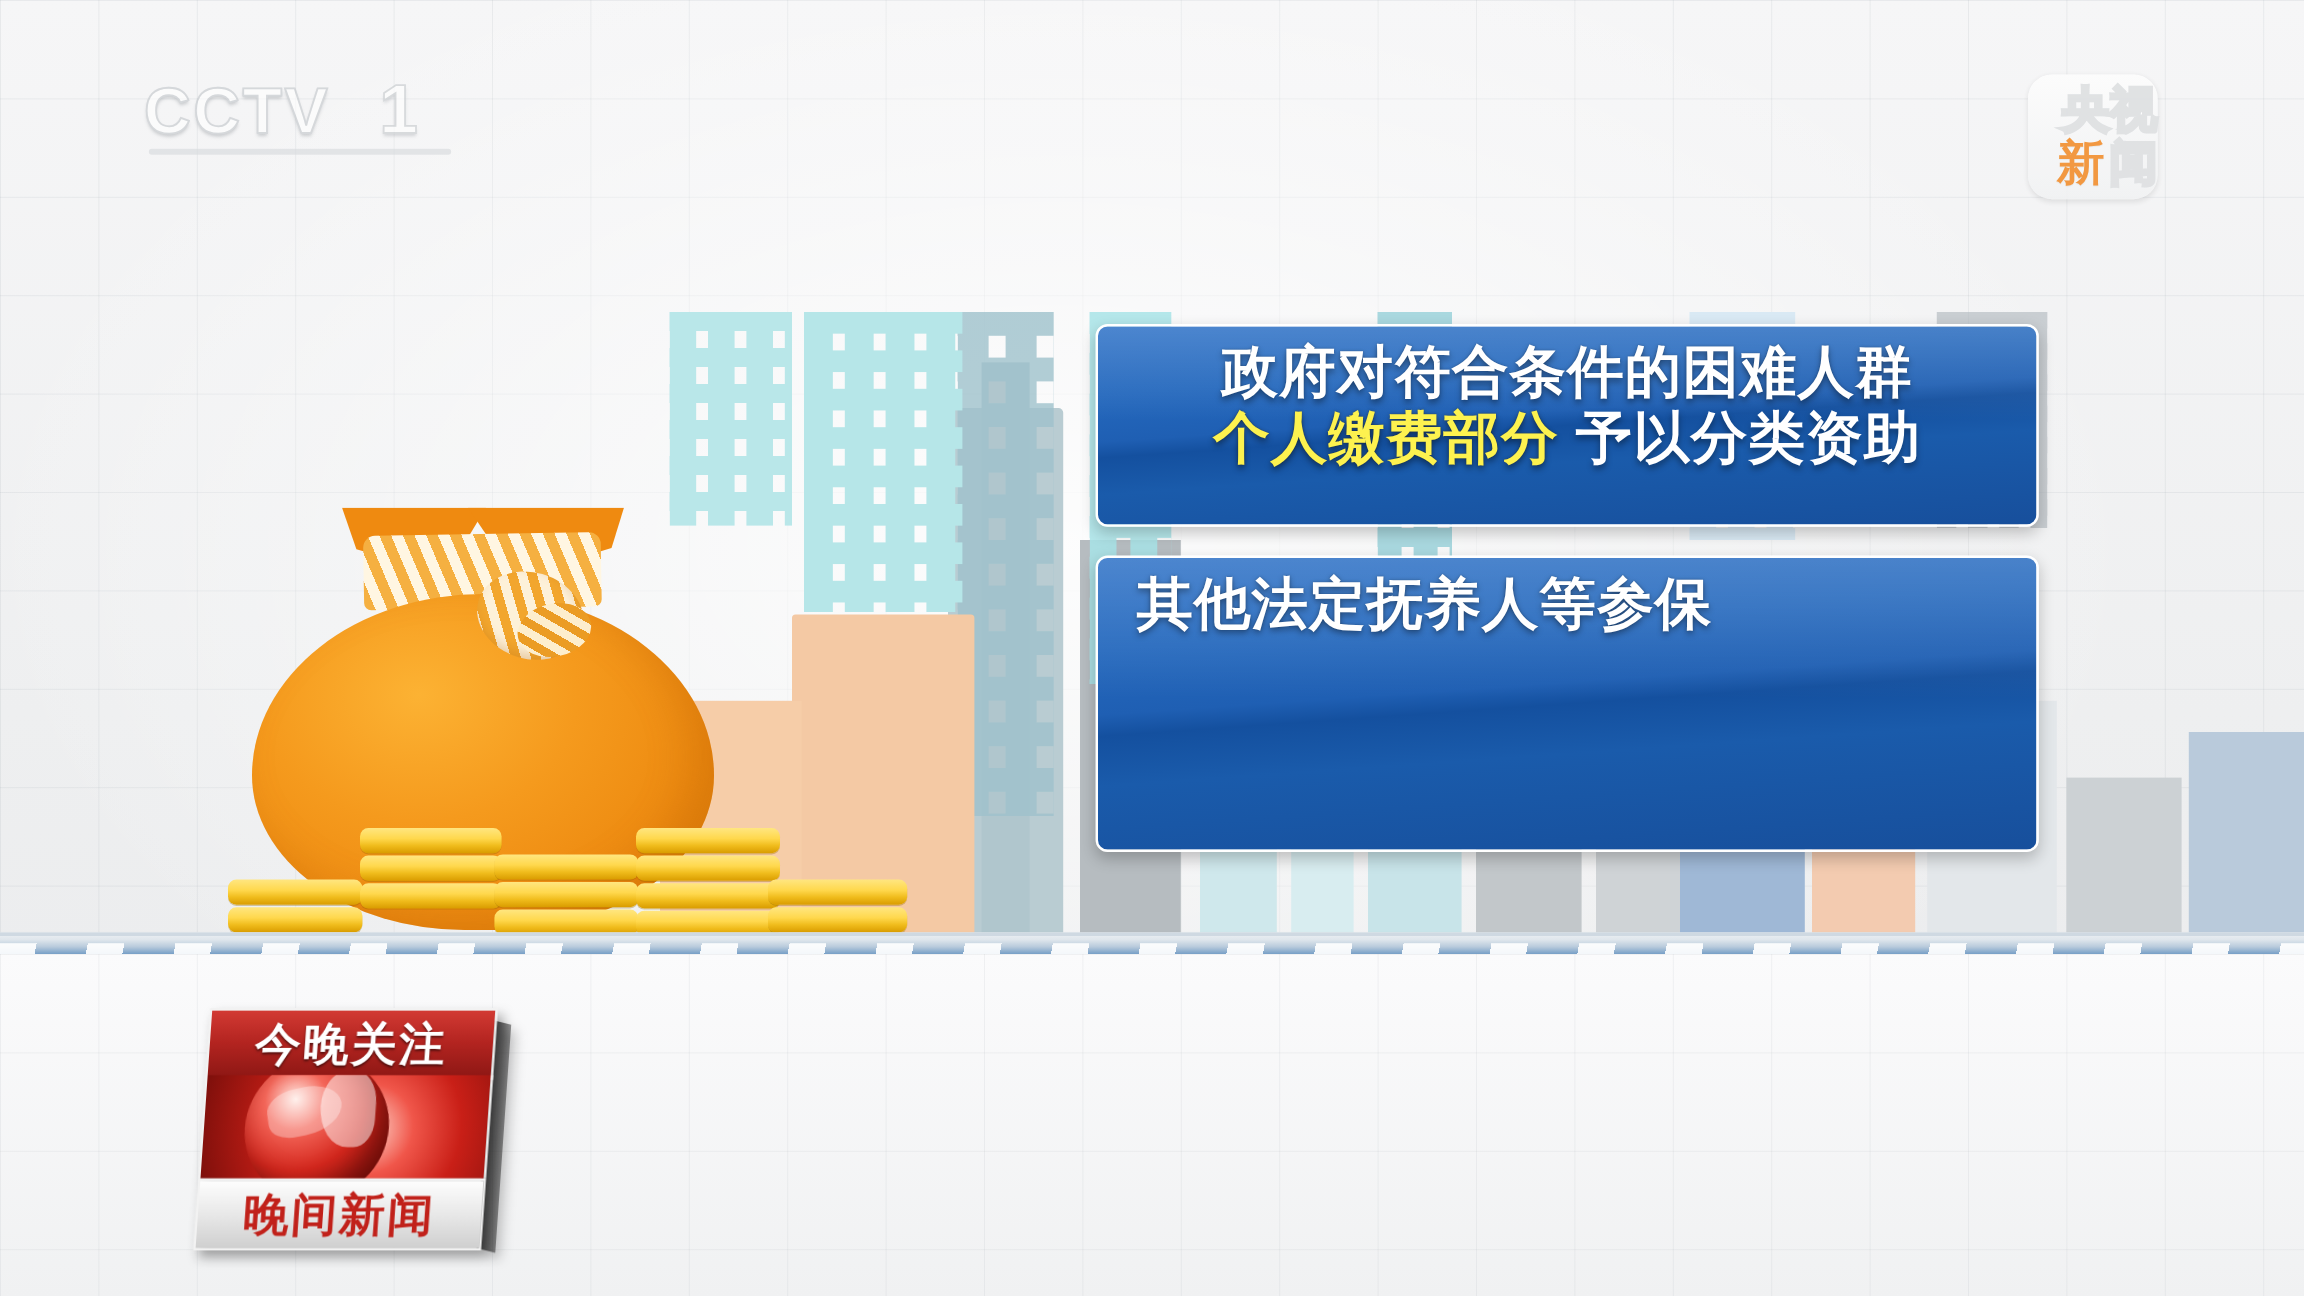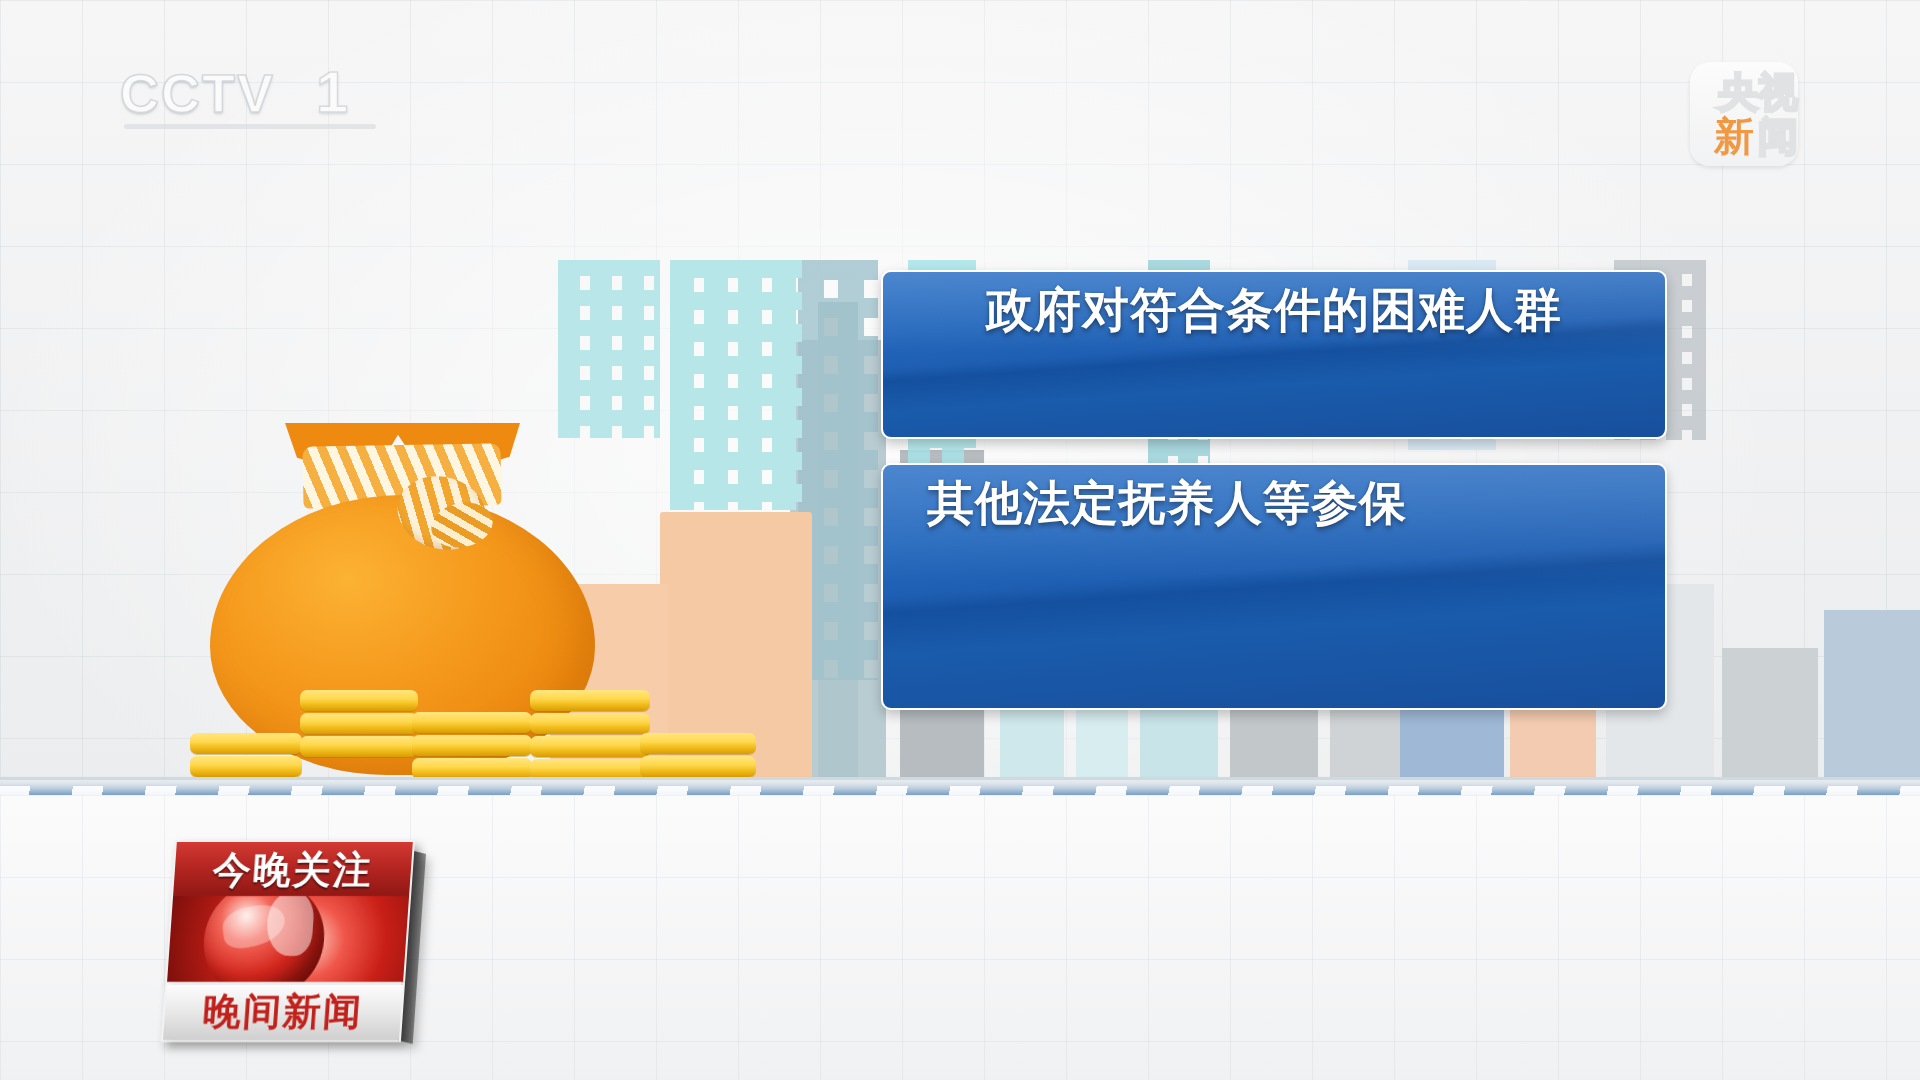--- a/index.html
+++ b/index.html
@@ -129,20 +129,21 @@
     background:
       linear-gradient(176deg,
         #2a6fc6 0%,
         #2468bd 26%,
         #1f5fb3 44%,
         #14509f 50%,
         #1a5bab 64%,
         #174f9c 100%);
     box-shadow:0 5px 12px rgba(0,0,0,.22);
     overflow:hidden;
+    margin-left:32px;
   }
   .box::after{
     content:"";position:absolute;left:0;right:0;top:0;height:48%;
     background:linear-gradient(180deg,rgba(255,255,255,.16) 0%,rgba(255,255,255,0) 100%);
     pointer-events:none;
   }
   .box .line{
     position:relative;z-index:2;
     font-size:47px;font-weight:bold;letter-spacing:1px;
     line-height:1.18;
@@ -369,26 +370,29 @@
     <div class="nb-row" style="top:54px;">
       <span class="nb-ch org">新</span>
       <span class="nb-ch gry">闻</span>
     </div>
   </div>
 
 
   <div class="box" id="box1">
     <div class="inner">
       <div class="line white">政府对符合条件的困难人群</div>
+      <div class="line">
+        <span class="yellow" style="color:#fdf24f;text-shadow:0 3px 5px rgba(0,0,0,.40),0 0 2px rgba(60,40,0,.5);">个人缴费部分</span><span style="color:#ffffff;text-shadow:0 3px 5px rgba(0,0,0,.38);"> 予以分类资助</span>
+      </div>
     </div>
   </div>
 
   <div class="box" id="box2">
     <div class="inner">
-      <div class="line white" style="text-align:left;padding-left:44px;">其他法定抚养人等参保</div>
+      <div class="line white" style="text-align:left;padding-left:32px;">其他法定抚养人等参保</div>
     </div>
   </div>
 
   <div class="prog">
     <div class="prog-shadow"></div>
     <div class="prog-top">
       <span>今晚关注</span>
     </div>
     <div class="prog-mid">
       <div class="globe"></div>

